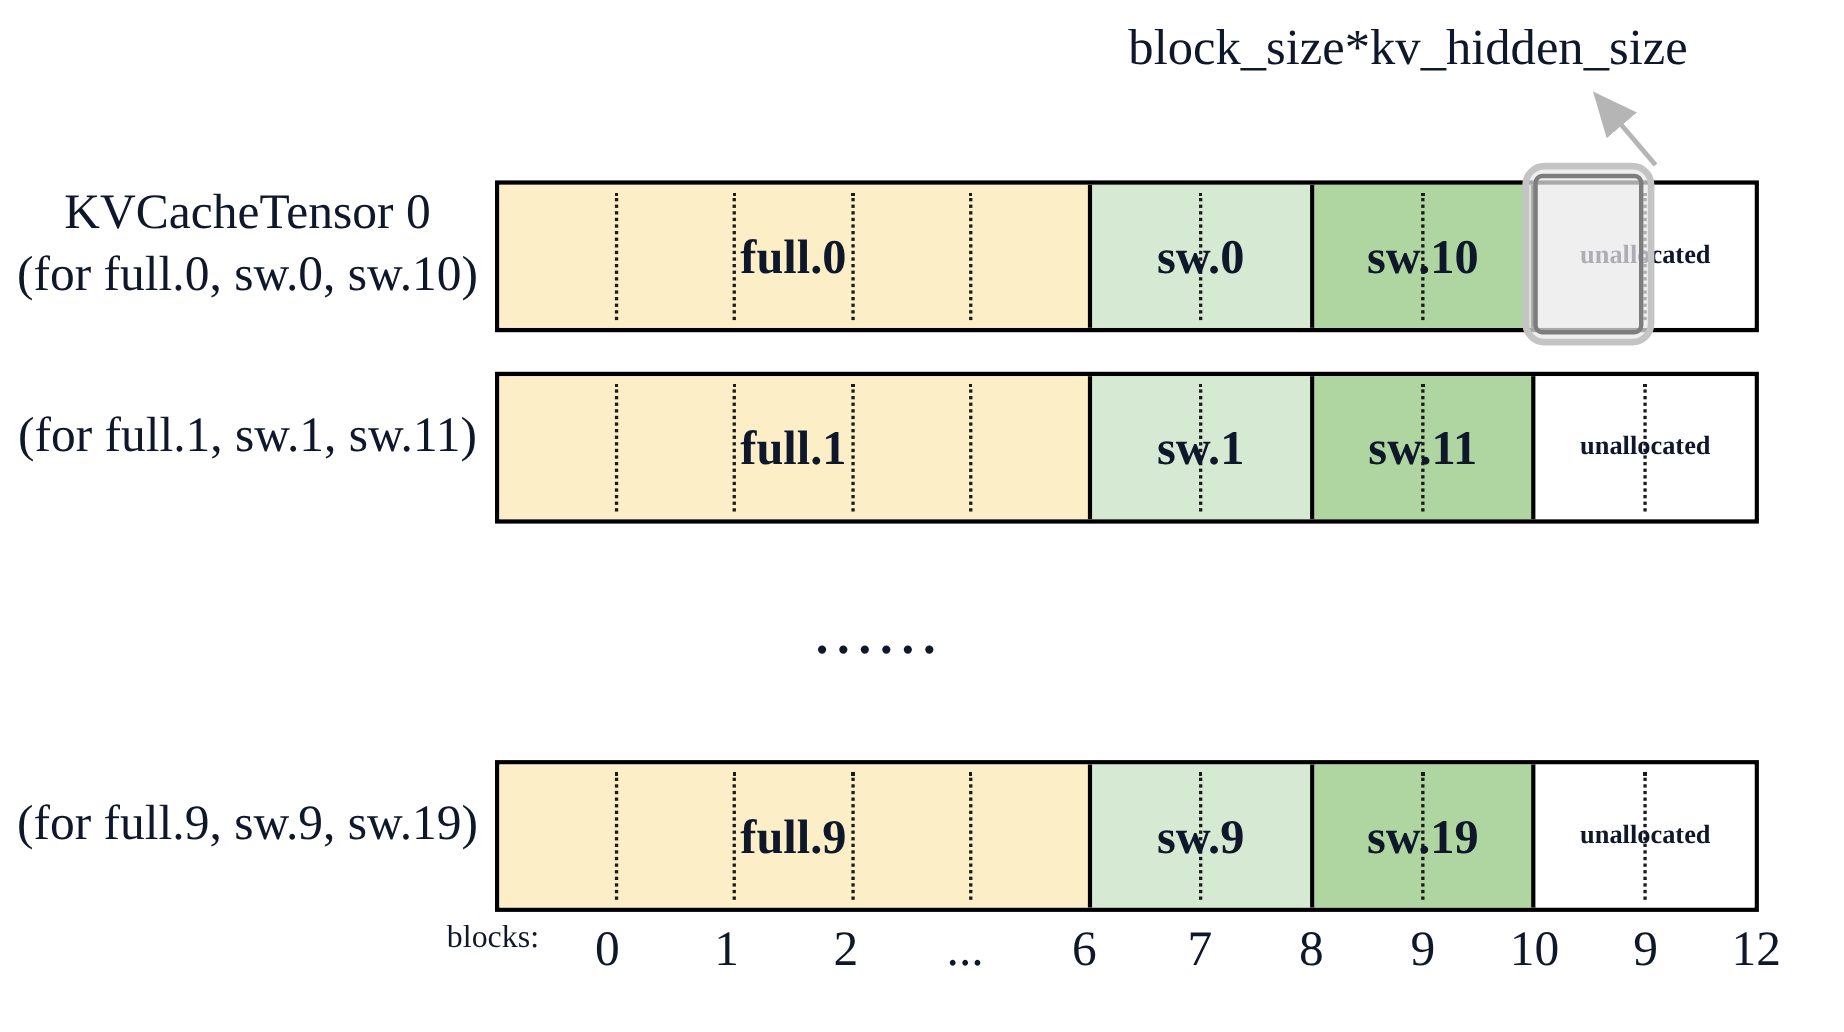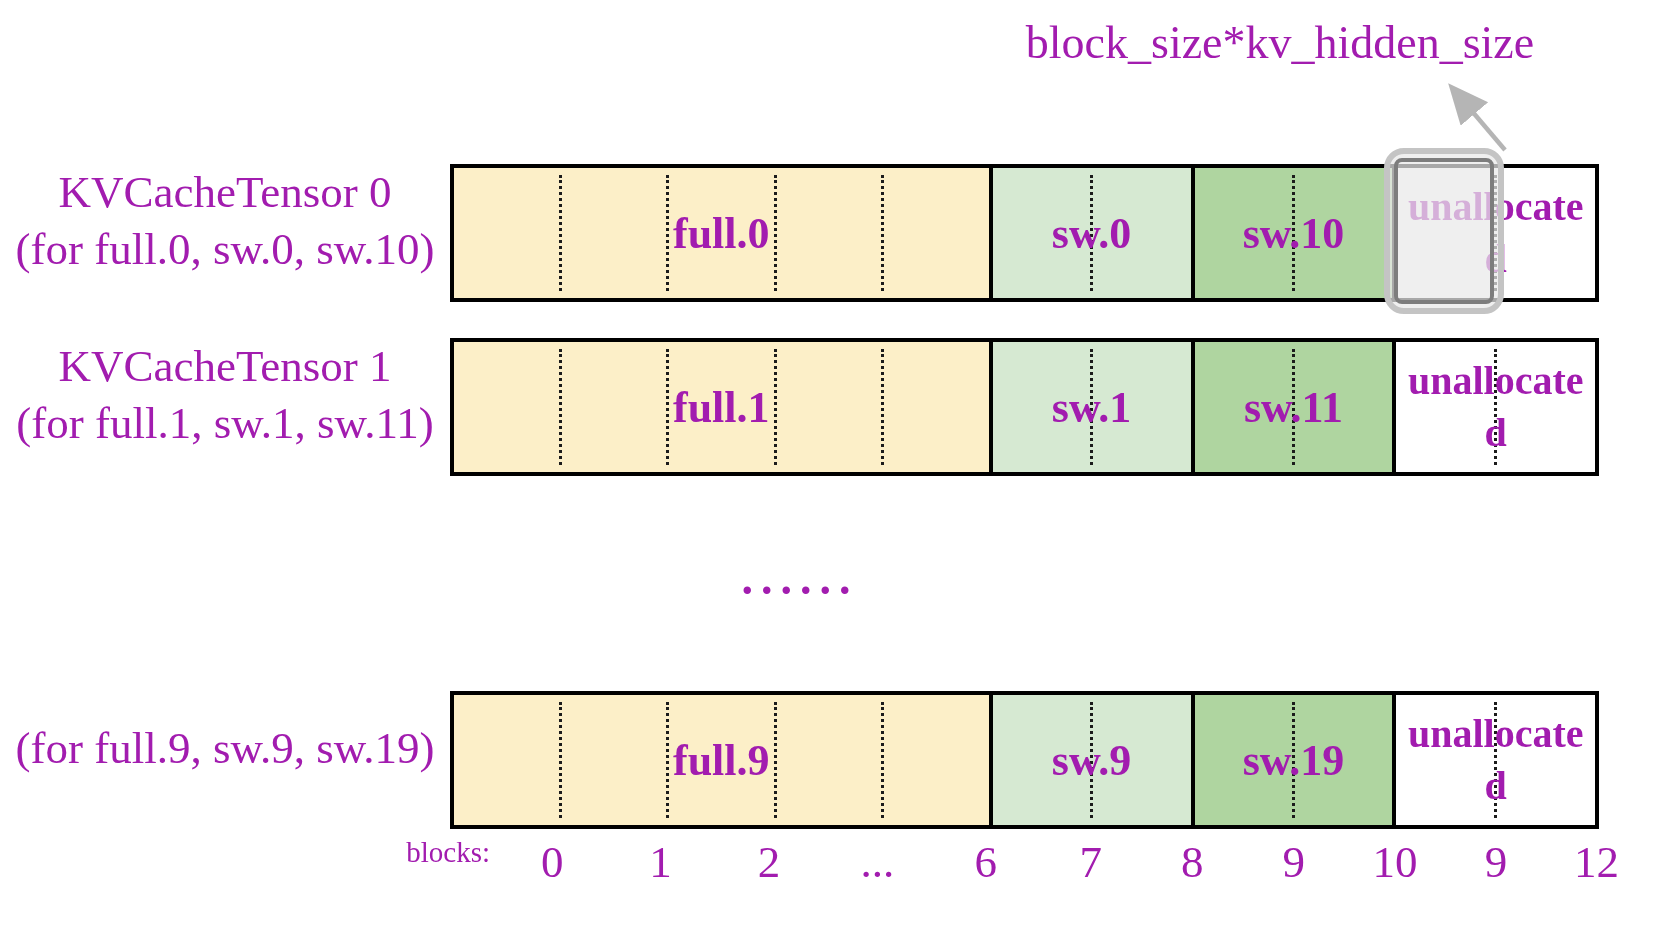--- a/index.html
+++ b/index.html
@@ -1,21 +1,21 @@
 <!DOCTYPE html>
 <html style="--full-block: #FCEFC8; --sw-block: #D6E9D2; --sw2-block: #AFD5A0; --unallocated-block: #FFFFFF; --highlight-border: #C4C4C4; --arrow: #B5B5B5; --bar-border: #000000;"><head>
 <meta charset="utf-8">
 <style>
   html,body{margin:0;padding:0;background:#fff;}
   .canvas{
     position:relative;
     width:1676px;height:938px;
     background:#fff;
     font-family:"Liberation Serif", serif;
-    color:#a21caf;
+    color:#0f172a;
     overflow:hidden;
   }
   
   .annotation{
     position:absolute;left:1000px;top:16px;width:560px;
     text-align:center;font-size:46px;white-space:nowrap;
   }
   .arrow-svg{position:absolute;left:1400px;top:58px;width:170px;height:110px;}
   
   .row{position:absolute;left:0;width:1676px;height:138px;display:flex;}
@@ -36,21 +36,21 @@
   .sec-sw2 {width:17.7%;background:var(--sw2-block,#AFD5A0);}
   .sec-un  {width:17.4%;background:var(--unallocated-block,#fff);border-right:none;}
   .cells{position:absolute;top:0;left:0;right:0;bottom:0;display:flex;}
   .cell{flex:1;border-right:3px dotted #1b1b1b;margin:7px 0;box-sizing:border-box;}
   .cell:last-child{border-right:none;}
   .sec-label{
     position:absolute;top:0;left:0;right:0;bottom:0;
     display:flex;align-items:center;justify-content:center;
     font-weight:bold;font-size:44px;z-index:2;
   }
-  .sec-un .sec-label{font-size:40px;}
+  .sec-un .sec-label{font-size:24px;}
   .sec-un .sec-label span{
     display:block;width:178px;text-align:center;
     word-break:break-all;line-height:1.3;
   }
   
   .overlay{
     position:absolute;left:-12px;top:-20px;width:120px;height:166px;
     border:6px solid var(--highlight-border,#C4C4C4);
     border-radius:20px;background:rgba(233,233,233,0.72);
     z-index:5;box-sizing:border-box;
@@ -131,21 +131,20 @@
           </div>
         <div class="overlay">
           <div class="overlay-inner"></div>
         </div>
       </div>
     </div>
   </div>
 
   <div class="row row-1">
     <div class="row-label">
-      <div>KVCacheTensor 1</div>
       <div>(for full.1, sw.1, sw.11)</div>
     </div>
     <div class="bar">
       <div class="sec sec-full">
         <div class="cells">
           <div class="cell"></div>
             <div class="cell"></div>
             <div class="cell"></div>
             <div class="cell"></div>
             <div class="cell"></div>

